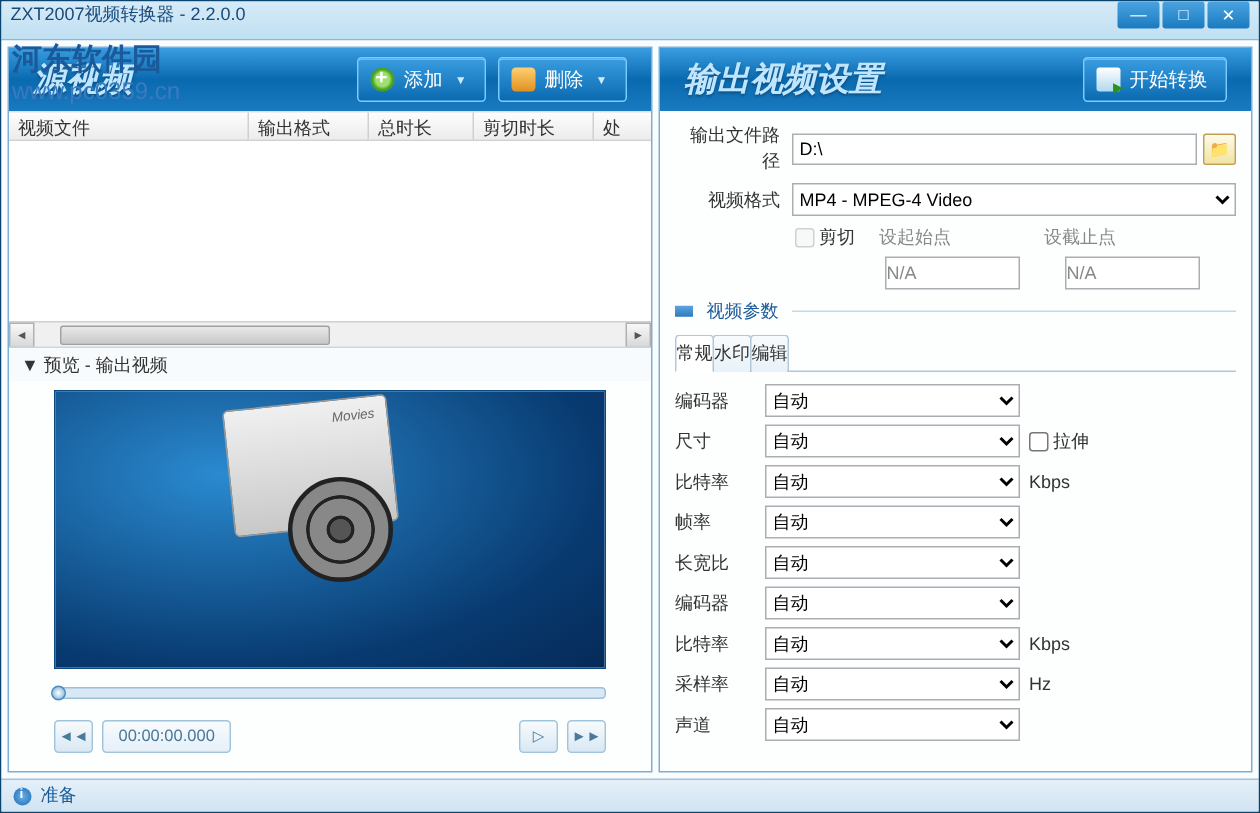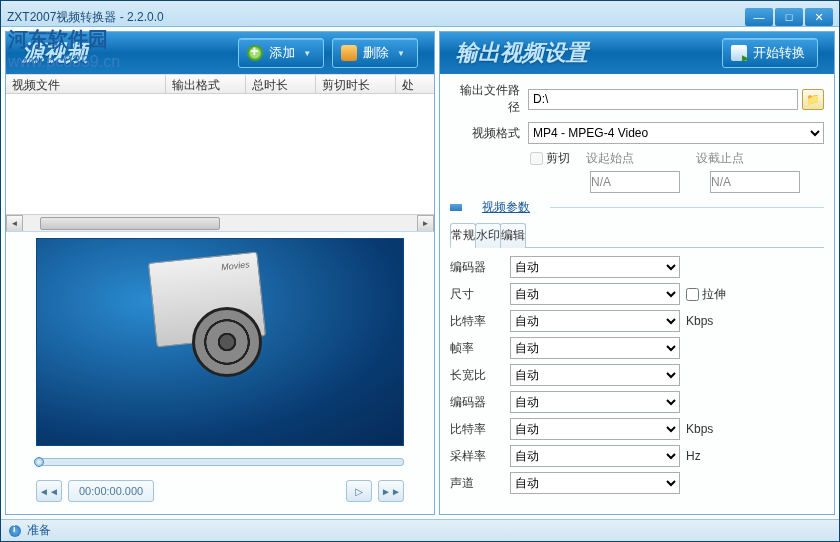--- a/index.html
+++ b/index.html
@@ -1,18 +1,18 @@
 <!DOCTYPE html>
 <html><head>
 <meta charset="utf-8">
 <style>
 * { box-sizing: border-box; margin: 0; padding: 0; font-family: "Microsoft YaHei", "SimSun", Arial, sans-serif; }
 body { background: #f0f0f0; width: 840px; height: 542px; overflow: hidden; }
 .window { width: 840px; height: 542px; background: #fff; border: 1px solid #0a4570; display: flex; flex-direction: column; }
-.titlebar { height: 26px; background: linear-gradient(#d7eaf7, #bfe0f3); display: flex; align-items: flex-end; padding: 0 6px; color: #1a4a7a; font-size: 12px; border-bottom: 1px solid #8ab8d8; gap: 16px; }
+.titlebar { height: 26px; background: linear-gradient(#d7eaf7, #bfe0f3); display: flex; align-items: flex-start; padding: 0 6px; color: #1a4a7a; font-size: 12px; border-bottom: 1px solid #8ab8d8; gap: 16px; }
 .titlebar-text { flex: 1; }
 .win-btns { display: flex; gap: 2px; }
 .win-btn { width: 28px; height: 18px; background: linear-gradient(#4aa3e0, #1a7ac0); color: #fff; font-size: 11px; display: flex; align-items: center; justify-content: center; cursor: pointer; border-radius: 2px; }
 .win-btn.close { background: linear-gradient(#4aa3e0, #1a7ac0); }
 .watermark { position: absolute; top: 26px; left: 8px; font-size: 13px; color: #1a5a9a; pointer-events: none; z-index: 5; }
 .watermark .wm-title { font-weight: bold; font-size: 20px; }
 .watermark .wm-url { font-size: 16px; color: #3a7abf; }
 .main { flex: 1; display: flex; background: #fafcfe; padding: 4px; gap: 4px; }
 .left-pane, .right-pane { border: 1px solid #7ab0d8; background: #fdfefe; display: flex; flex-direction: column; }
 .left-pane { flex: 1; }
@@ -52,21 +52,21 @@
 .status-ico::after{content:"i"; color:#fff; font-size:9px; font-weight:bold; position:absolute; left:4px; top:-1px;}
 .right-body { flex:1; padding: 8px 10px; overflow:auto; font-size:12px; color:#333; }
 .form-row { display:flex; align-items:center; margin-bottom:6px; gap:4px;}
 .form-row label { width: 74px; text-align:right; padding-right:4px;}
 .txt-in { flex:1; height:21px; border:1px solid #abadb3; background:#fff; padding:0 4px; font-size:12px;}
 .sel { flex:1; height:22px; border:1px solid #abadb3; background:#fff; font-size:12px;}
 .browse-btn { width:22px; height:21px; background:linear-gradient(#fefaea,#f0e4a0); border:1px solid #c0a050; border-radius:2px; cursor:pointer; display:flex; align-items:center; justify-content:center; font-size:11px;}
 .cut-row { display:flex; align-items:center; gap:16px; margin: 4px 0 4px 80px;}
 .cut-inputs { display:flex; gap:30px; margin-left: 140px; margin-bottom:6px;}
 .cut-in { width:90px; height:22px; border:1px solid #abadb3; text-align:left; background:#fff; color:#888; font-size:12px;}
-.group-hd { display:flex; align-items:center; gap:20px; font-size:12px; color:#1a5a9a; margin: 4px 0 6px; text-decoration: underline; }
+.group-hd { display:flex; align-items:center; gap:9px; font-size:12px; color:#1a5a9a; margin: 4px 0 6px; }
 .group-hd::before{ content:""; width:12px; height:12px; display:inline-block;}
 .group-hd.vid::before{ background:linear-gradient(#6ab0e8,#1a6ab0); clip-path: polygon(0 20%,100% 20%,100% 80%,0 80%); }
 .group-hd.aud::before{ content:"♪"; color:#d08020; width:auto; height:auto; font-size:13px;}
 .group-hd .line { flex:1; height:1px; background:#c0d8e8;}
 .tabs { display:flex; border-bottom:1px solid #b0c8da; margin-bottom:8px;}
 .tab { padding: 3px 0; font-size:12px; border:1px solid #b0c8da; border-bottom:none; background:linear-gradient(#f8fbfd,#e8f2f8); margin-right:-1px; cursor:pointer; border-radius:3px 3px 0 0; position:relative; top:1px;}
 .tab.active { background:#fff; border-bottom:1px solid #fff;}
 .param-row { display:flex; align-items:center; margin-bottom:5px; gap:6px;}
 .param-row label { width:54px; }
 .param-row .sel { width:170px; flex:none;}
@@ -116,20 +116,21 @@
         <div class="th" style="flex:1;border-right:none">处</div>
       </div>
       <div class="table-body"></div>
       <div class="hscroll">
         <div class="arr">◄</div>
         <div class="thumb"></div>
         <div style="flex:1"></div>
         <div class="arr">►</div>
       </div>
       <div class="preview-sec">
+        <div class="preview-hd">▼ 预览 - 输出视频</div>
         <div class="preview-canvas">
           <div class="film">
             <div class="card"></div>
             <div class="reel"></div>
           </div>
         </div>
         <div class="play-bar">
           <div class="track">
               <div class="knob"></div>
             </div>

